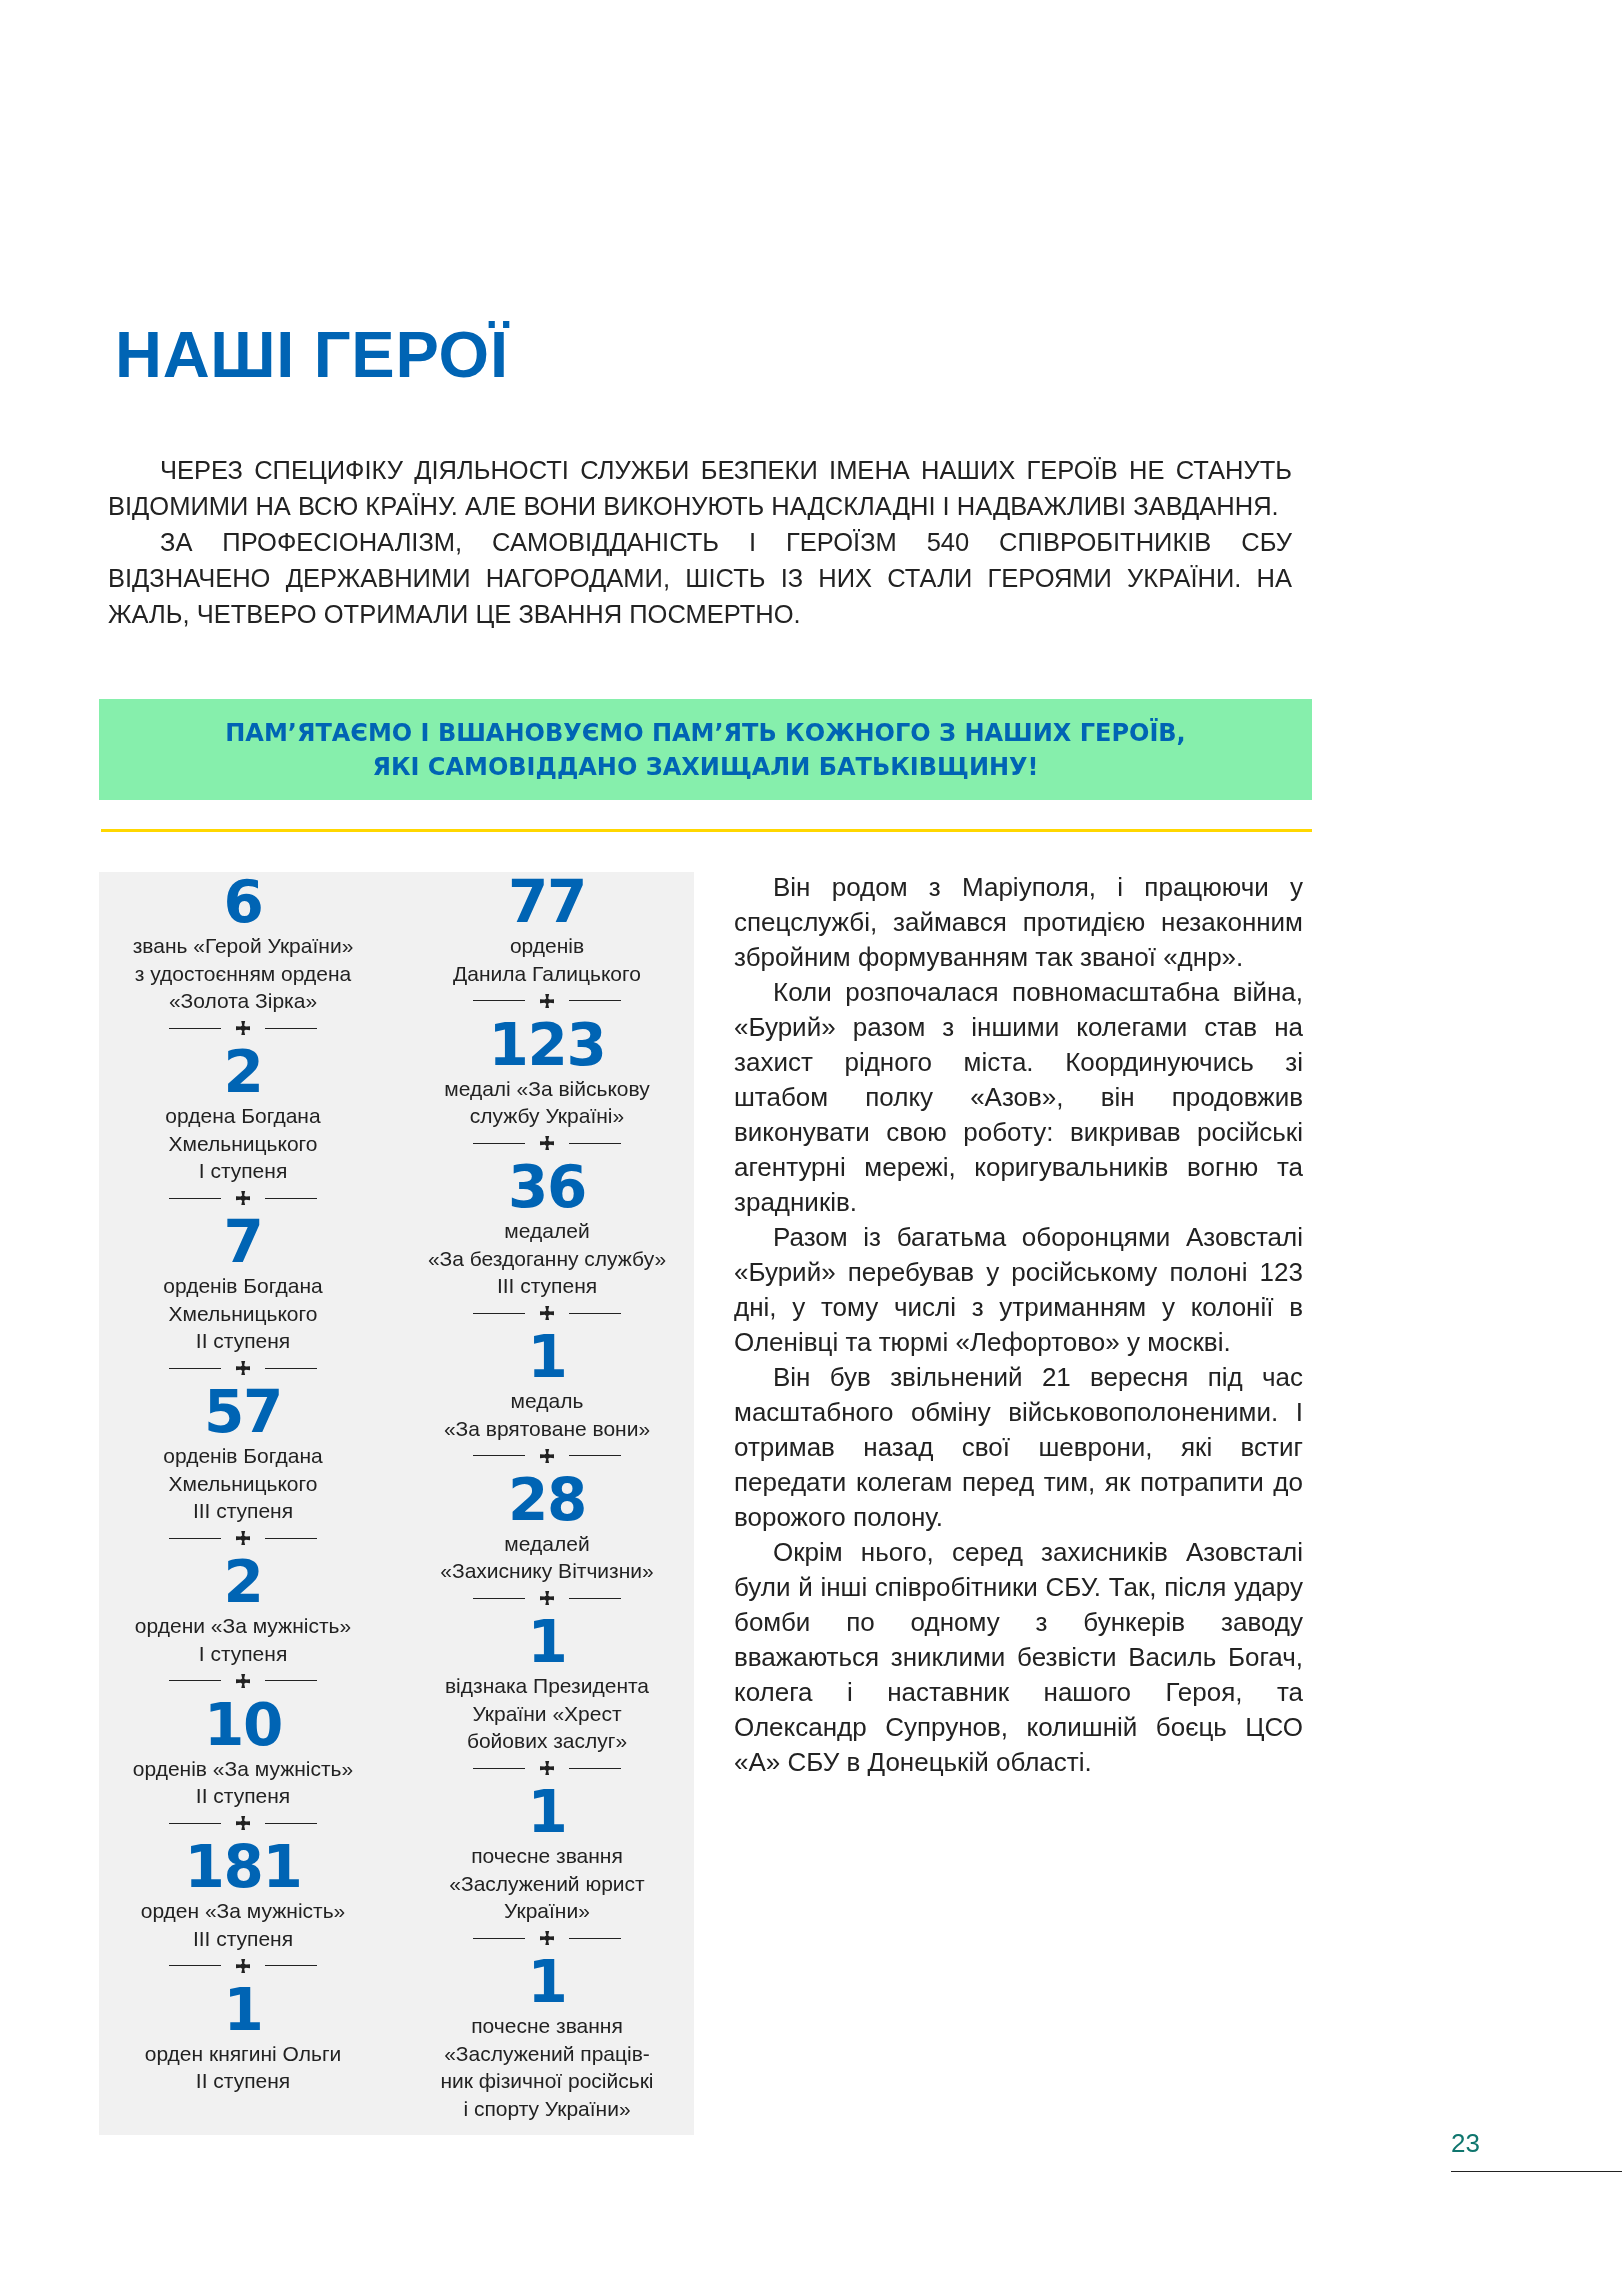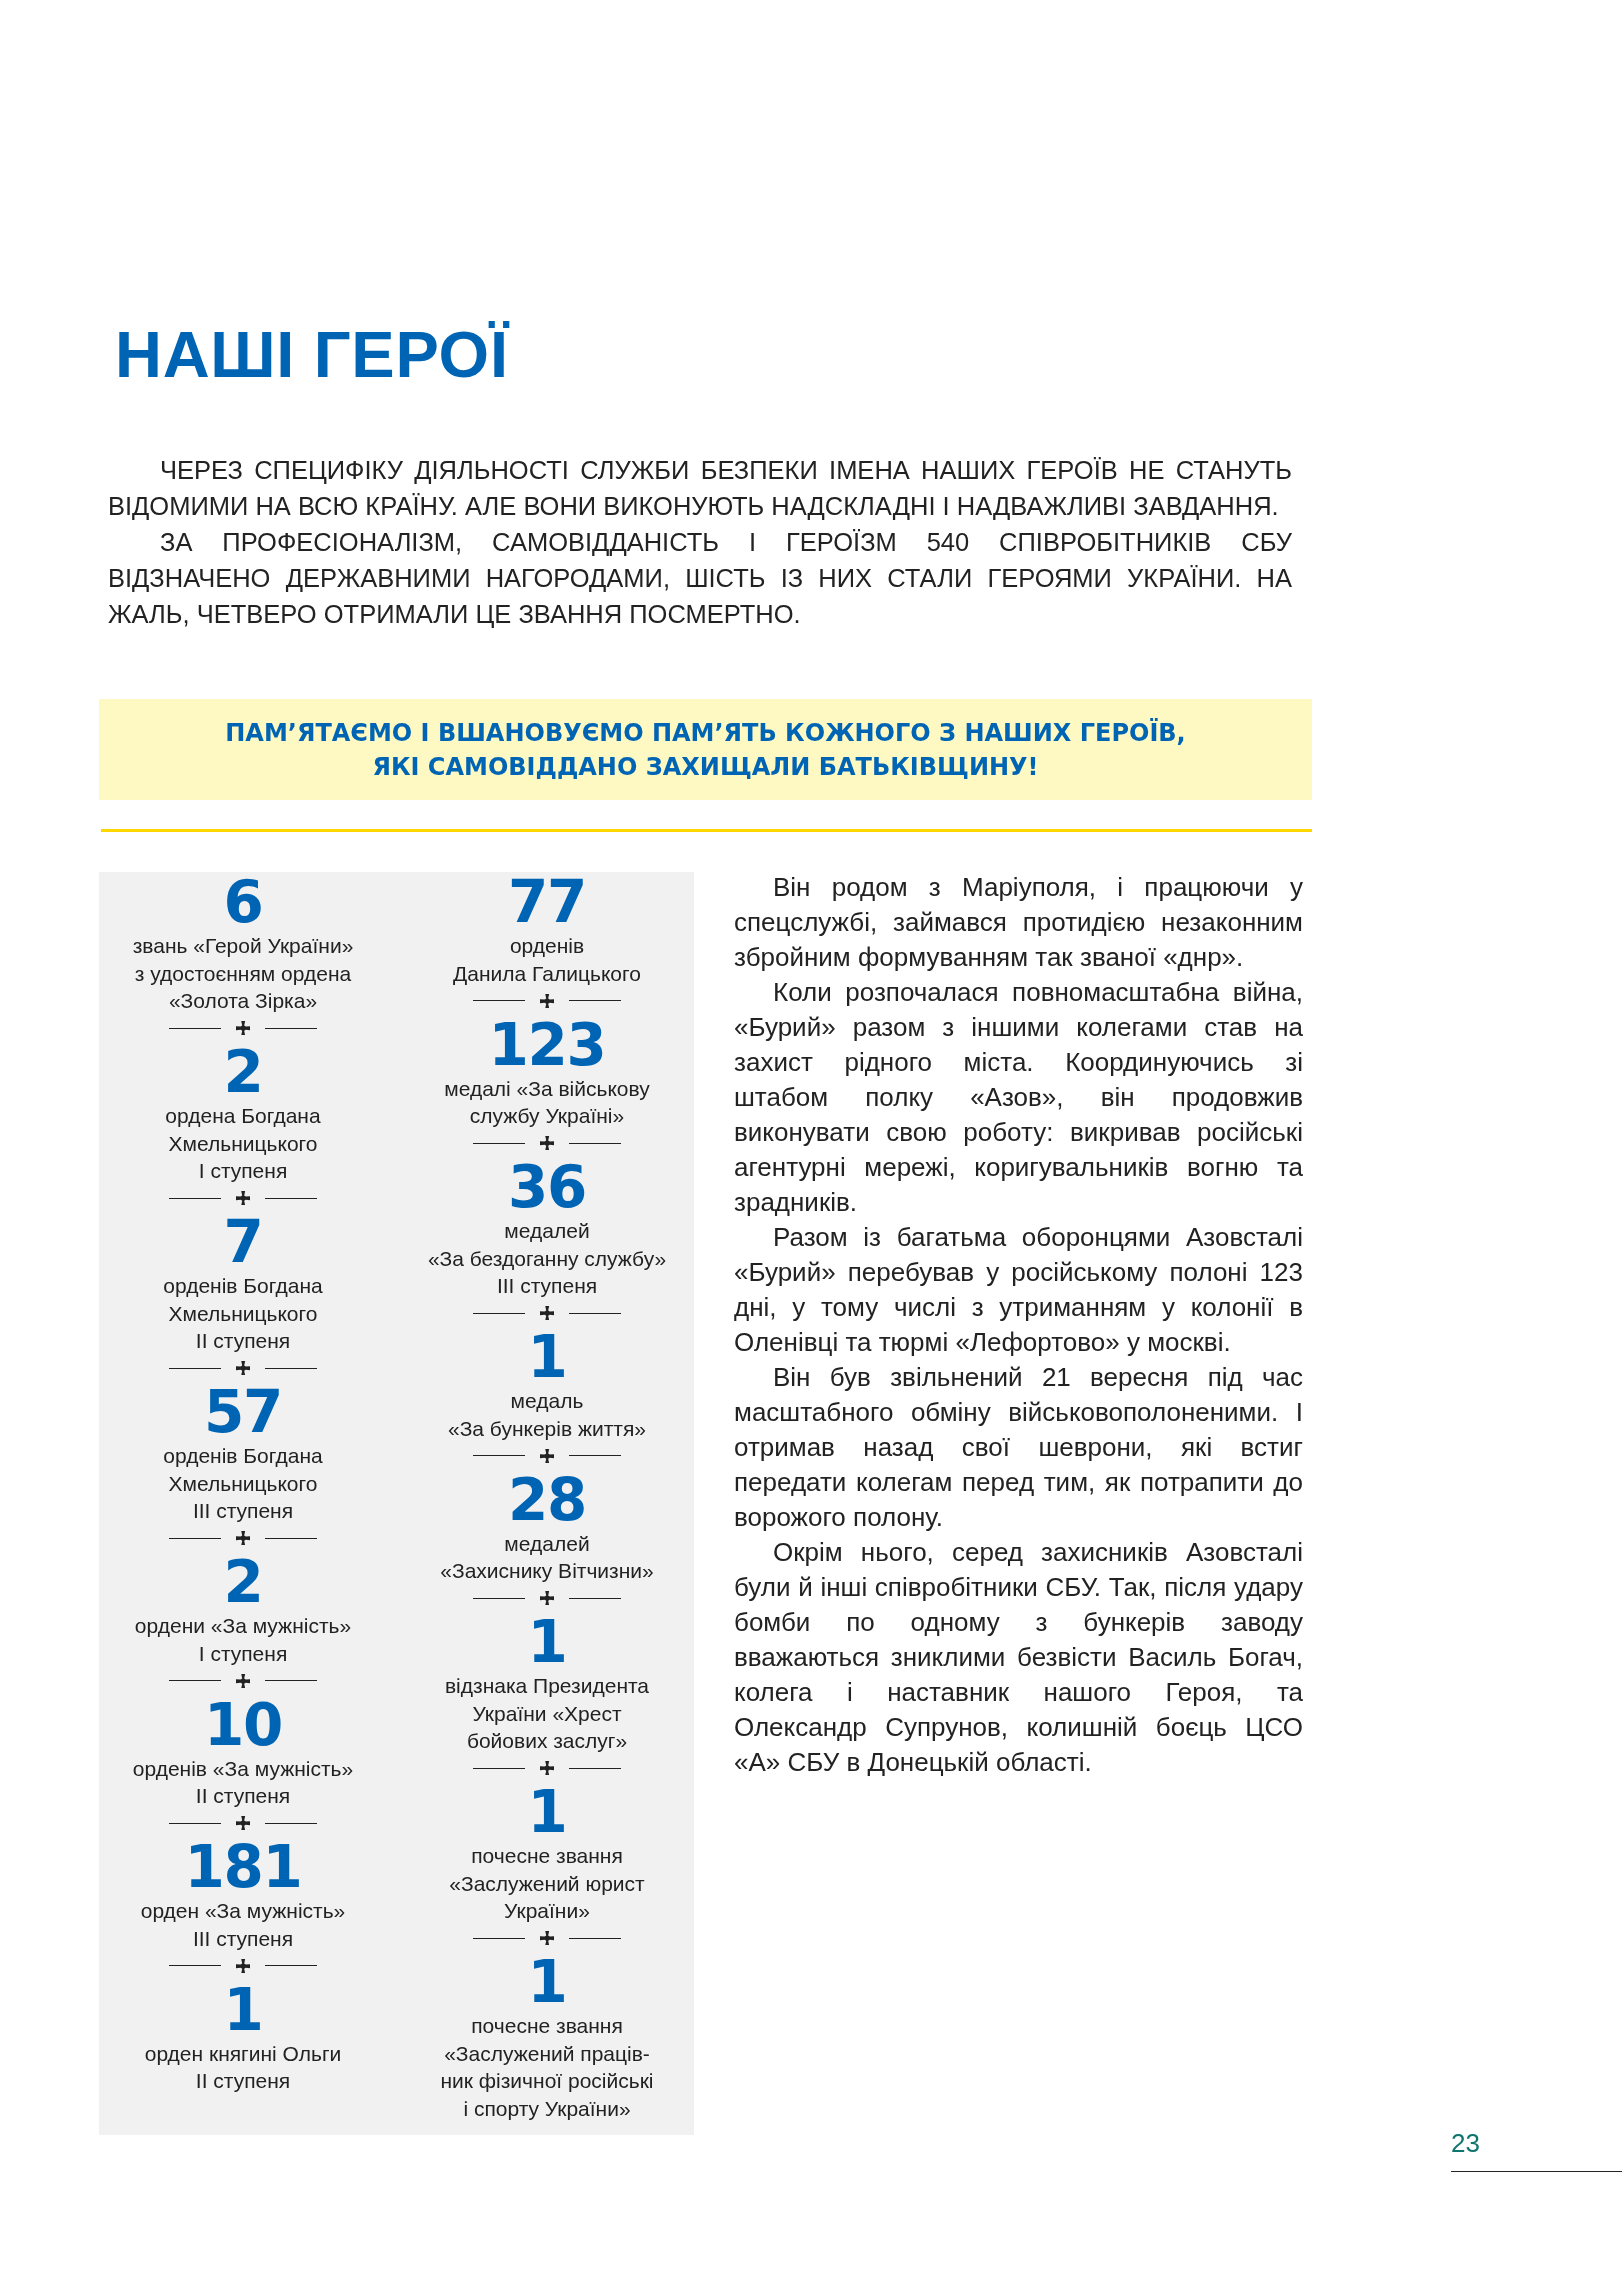--- a/index.html
+++ b/index.html
@@ -13,21 +13,21 @@
     font-size: 65px; letter-spacing: 0.7px; color: #0064B4; line-height: 1;
   }
   .intro {
     position: absolute; left: 108px; top: 452px; width: 1184px;
     font-size: 25.5px; line-height: 36px; text-transform: uppercase; color: #222;
     text-align: justify;
   }
   .intro p { margin: 0; text-indent: 52px; }
   .callout {
     position: absolute; left: 99px; top: 699px; width: 1213px; height: 101px;
-    background: #fef9c3; display: flex; flex-direction: column; justify-content: center; align-items: center;
+    background: #86efac; display: flex; flex-direction: column; justify-content: center; align-items: center;
   }
   .callout div {
     font-family: "DejaVu Sans", sans-serif; font-weight: bold; font-size: 24px; line-height: 34px;
     color: #0064B4; text-transform: uppercase; text-align: center;
   }
   .yellow-rule {
     position: absolute; left: 101px; top: 829px; width: 1211px; height: 2.6px; background: #FFD700;
   }
   .awards-panel {
     position: absolute; left: 99px; top: 872px; width: 595px; height: 1263px; background: #F1F1F1;
@@ -222,21 +222,21 @@
         <span class="cross">
           <svg width="14.4" height="14.4" viewBox="0 0 22 22">
             <path d="M8 0 H14 L12.5 7 L15 8.5 L22 8 V14 L15 13.5 L12.5 15 L14 22 H8 L9.5 15 L7 13.5 L0 14 V8 L7 8.5 L9.5 7 Z" fill="#222"></path>
           </svg>
         </span>
         <span class="line"></span>
       </div>
       <div class="award">
         <div class="award-num">1</div>
         <div class="award-desc">медаль</div>
-        <div class="award-desc">«За бункерів життя»</div>
+        <div class="award-desc">«За врятоване вони»</div>
       </div>
       <div class="divider">
         <span class="line"></span>
         <span class="cross">
           <svg width="14.4" height="14.4" viewBox="0 0 22 22">
             <path d="M8 0 H14 L12.5 7 L15 8.5 L22 8 V14 L15 13.5 L12.5 15 L14 22 H8 L9.5 15 L7 13.5 L0 14 V8 L7 8.5 L9.5 7 Z" fill="#222"></path>
           </svg>
         </span>
         <span class="line"></span>
       </div>

